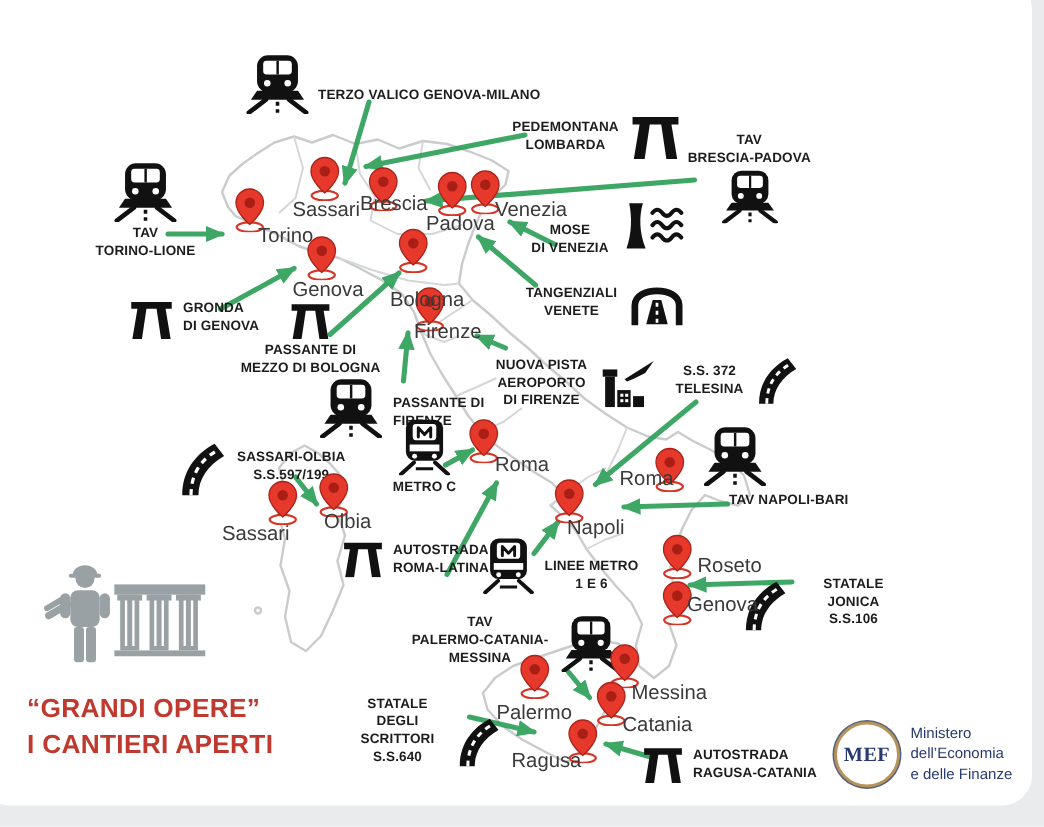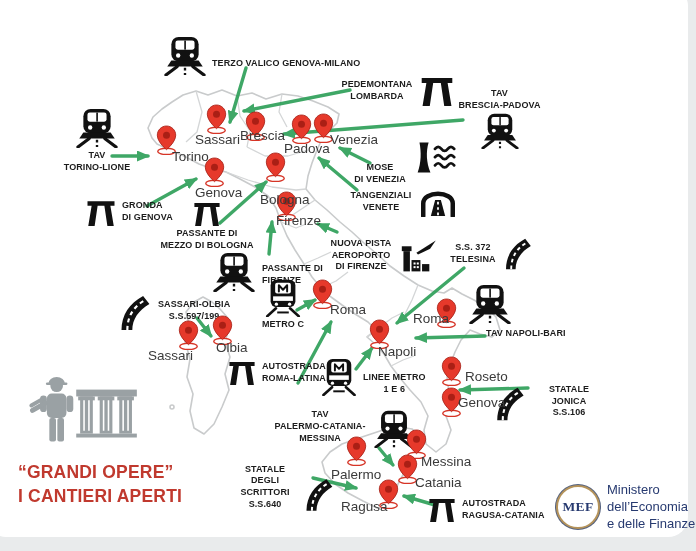--- a/index.html
+++ b/index.html
@@ -12,21 +12,21 @@
   .proj{position:absolute;z-index:4;display:flex;gap:6px}
   .proj.row{flex-direction:row;align-items:center}
   .proj.col{flex-direction:column;align-items:center;gap:2px}
   .plabel{font-weight:bold;font-size:9px;line-height:1.3;color:#1c1c1c;white-space:pre-line;letter-spacing:.1px}
   .tc{text-align:center}
   .icn{flex:0 0 auto}
   .title{position:absolute;left:18px;top:460px;z-index:6;color:#c0392e;font-weight:bold;font-size:17.5px;line-height:1.38;letter-spacing:.2px}
   .mef{position:absolute;left:556px;top:481px;z-index:6;display:flex;align-items:center;gap:7px}
   .mef-circle{width:40px;height:40px;border:2px solid #b5935a;box-shadow:0 0 0 1px #55627f;border-radius:50%;display:flex;align-items:center;justify-content:center;background:#fff}
   .mef-circle span{font-family:Liberation Serif, serif;font-weight:bold;font-size:13.5px;color:#273a70;letter-spacing:.3px}
-  .mef-name{font-size:13px;color:#273a70;line-height:1.32;white-space:pre-line}
+  .mef-name{font-size:10px;color:#273a70;line-height:1.32;white-space:pre-line}
   .worker{position:absolute;left:26px;top:372px;z-index:4}
 </style>
 </head>
 <body>
 
 <div class="stage">
   <div class="card"></div>
 
   <svg width="0" height="0" style="position:absolute">
     <defs>
@@ -257,21 +257,21 @@
 
   <div class="proj col" style="left:452px;top:88px;width:95px">
     <div class="plabel tc">TAV
 BRESCIA-PADOVA</div>
     <svg class="icn" style="width:40px;height:36px">
         <use href="#sym-train"></use>
       </svg>
   </div>
 
   <div class="proj row" style="left:352px;top:130px">
-    <div class="plabel tc" style="width:56px;margin-top:32px">MOSE
+    <div class="plabel tc" style="width:56px;margin-top:18px">MOSE
 DI VENEZIA</div>
     <svg class="icn" style="width:42px;height:34px">
         <use href="#sym-dam"></use>
       </svg>
   </div>
 
   <div class="proj row" style="left:350px;top:183px">
     <div class="plabel tc" style="width:62px;margin-top:4px">TANGENZIALI
 VENETE</div>
     <svg class="icn" style="width:40px;height:34px">

